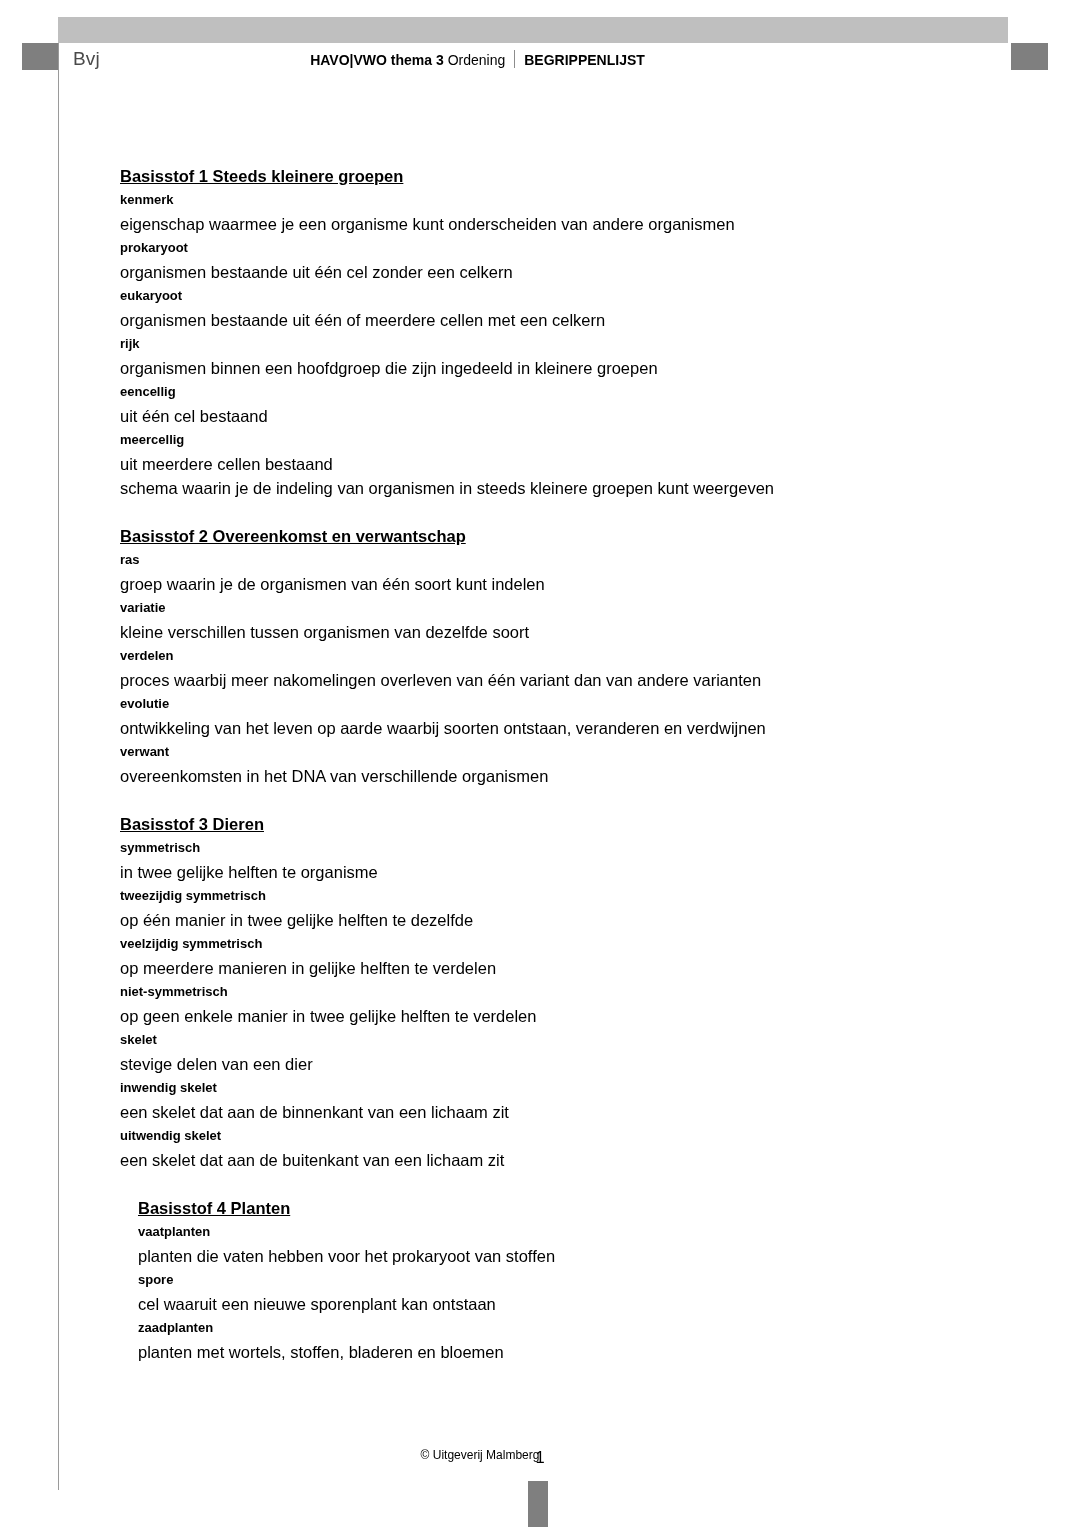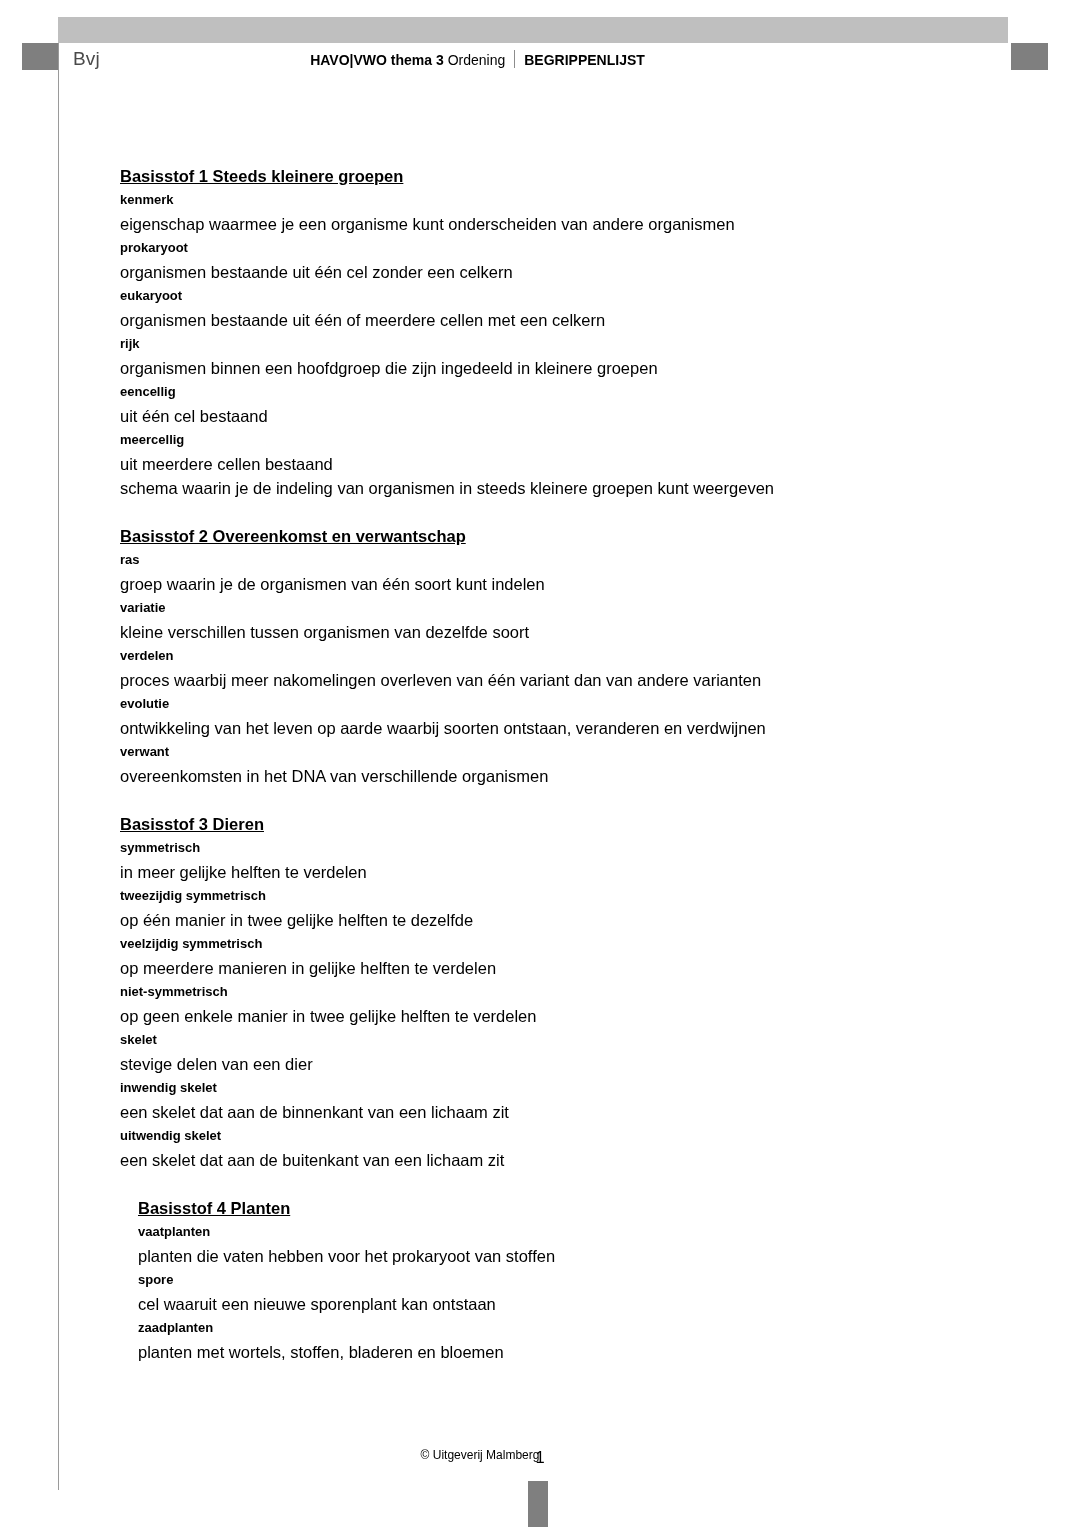--- a/index.html
+++ b/index.html
@@ -197,21 +197,21 @@
         <div class="term">verdelen</div>
         <div class="definition">proces waarbij meer nakomelingen overleven van één variant dan van andere varianten</div>
         <div class="term">evolutie</div>
         <div class="definition">ontwikkeling van het leven op aarde waarbij soorten ontstaan, veranderen en verdwijnen</div>
         <div class="term">verwant</div>
         <div class="definition">overeenkomsten in het DNA van verschillende organismen</div>
       </div>
       <div class="section">
         <div class="section-title">Basisstof 3 Dieren</div>
         <div class="term">symmetrisch</div>
-        <div class="definition">in meer gelijke helften te verdelen</div>
+        <div class="definition">in twee gelijke helften te organisme</div>
         <div class="term">tweezijdig symmetrisch</div>
         <div class="definition">op één manier in twee gelijke helften te dezelfde</div>
         <div class="term">veelzijdig symmetrisch</div>
         <div class="definition">op meerdere manieren in gelijke helften te verdelen</div>
         <div class="term">niet-symmetrisch</div>
         <div class="definition">op geen enkele manier in twee gelijke helften te verdelen</div>
         <div class="term">skelet</div>
         <div class="definition">stevige delen van een dier</div>
         <div class="term">inwendig skelet</div>
         <div class="definition">een skelet dat aan de binnenkant van een lichaam zit</div>

